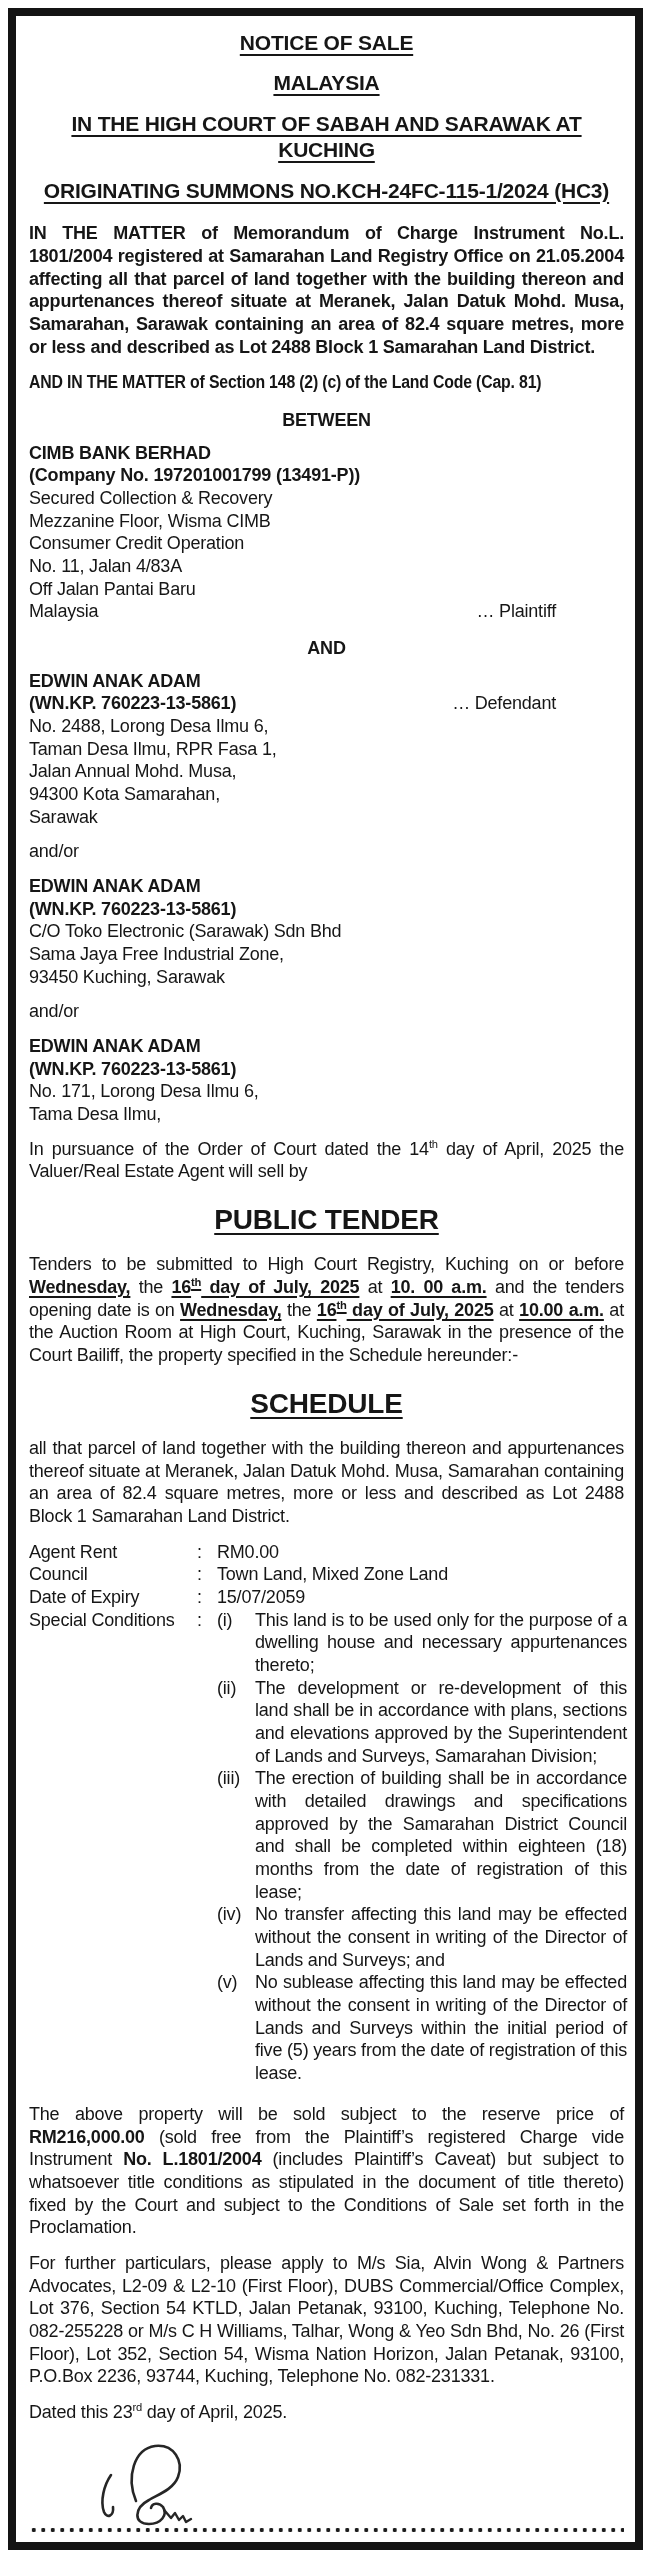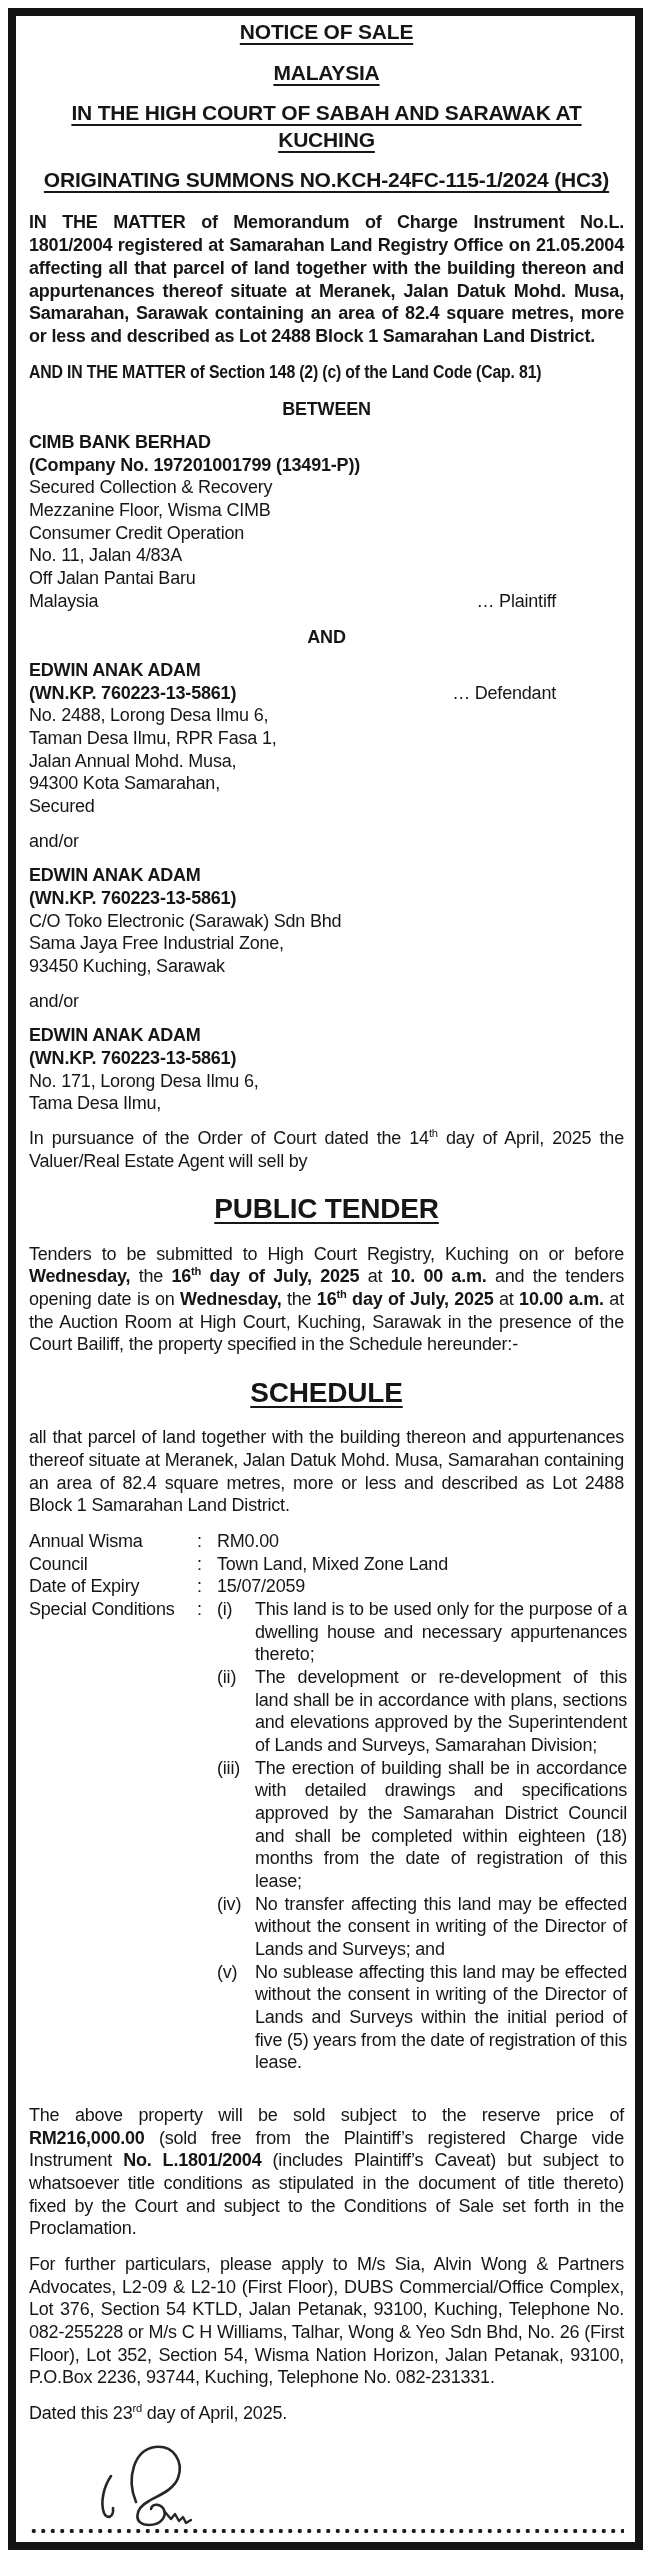--- a/index.html
+++ b/index.html
@@ -5,24 +5,23 @@
   html,body{margin:0;padding:0;background:#ffffff;}
   body{width:651px;height:2560px;position:relative;font-family:"Liberation Sans","DejaVu Sans",sans-serif;color:#161616;}
   .page{
     position:absolute;left:8px;top:8px;right:8px;bottom:10px;
     border:8px solid #141414;
     padding:14px 11px 12px 13px;
     box-sizing:border-box;
     display:flex;flex-direction:column;
     font-size:18px;line-height:1.26;letter-spacing:-0.2px;
     overflow:hidden;
-    justify-content:center;
   }
   .b{font-weight:700;}
-  .u{text-decoration-thickness:2px;text-underline-offset:3px;margin-top:21px;}
+  .u{text-decoration:underline;text-decoration-thickness:2px;text-underline-offset:3px;margin-top:21px;}
   .just{text-align:justify;}
   sup{font-size:62%;line-height:0;}
   .h{font-size:21px;font-weight:700;text-align:center;text-decoration:underline;text-decoration-thickness:2px;text-underline-offset:4px;margin:0 0 14px;}
   .h3{font-size:28px;font-weight:700;text-align:center;text-decoration:underline;text-decoration-thickness:2px;text-underline-offset:4px;margin:6px 0 16px;}
   .lbl{font-weight:700;text-align:center;margin:2px 0 10px;}
   p{margin:0 0 13px;}
   .block{margin:0 0 12px;}
   .condensed{display:inline-block;white-space:nowrap;transform:scaleX(0.88);transform-origin:left center;}
   .role-line{display:flex;justify-content:space-between;padding-right:68px;}
   .kv{display:grid;grid-template-columns:168px 20px 1fr;}
@@ -70,21 +69,21 @@
   <section class="block">
     <div class="b">EDWIN ANAK ADAM</div>
     <div class="role-line">
       <span class="b">(WN.KP. 760223-13-5861)</span>
       <span>… Defendant</span>
     </div>
     <div>No. 2488, Lorong Desa Ilmu 6,</div>
     <div>Taman Desa Ilmu, RPR Fasa 1,</div>
     <div>Jalan Annual Mohd. Musa,</div>
     <div>94300 Kota Samarahan,</div>
-    <div>Secured</div>
+    <div>Sarawak</div>
   </section>
 
   <div class="block">and/or</div>
 
   <section class="block">
     <div class="b">EDWIN ANAK ADAM</div>
     <div class="b">(WN.KP. 760223-13-5861)</div>
     <div>C/O Toko Electronic (Sarawak) Sdn Bhd</div>
     <div>Sama Jaya Free Industrial Zone,</div>
     <div>93450 Kuching, Sarawak</div>
@@ -103,36 +102,36 @@
 
   <div class="h3">PUBLIC TENDER</div>
 
   <p class="just"><span>Tenders to be submitted to High Court Registry, Kuching on or before </span><span class="b u">Wednesday,</span><span> the </span><span class="b u">16</span><sup class="b u">th</sup><span class="b u"> day of July, 2025</span><span> at </span><span class="b u">10. 00 a.m.</span><span> and the tenders opening date is on </span><span class="b u">Wednesday,</span><span> the </span><span class="b u">16</span><sup class="b u">th</sup><span class="b u"> day of July, 2025</span><span> at </span><span class="b u">10.00 a.m.</span><span> at the Auction Room at High Court, Kuching, Sarawak in the presence of the Court Bailiff, the property specified in the Schedule hereunder:-</span></p>
 
   <div class="h3">SCHEDULE</div>
 
   <p class="just">all that parcel of land together with the building thereon and appurtenances thereof situate at Meranek, Jalan Datuk Mohd. Musa, Samarahan containing an area of 82.4 square metres, more or less and described as Lot 2488 Block 1 Samarahan Land District.</p>
 
   <div class="kv">
-    <span>Annual Wisma</span>
+    <span>Agent Rent</span>
     <span>:</span>
     <span>RM0.00</span>
   </div>
   <div class="kv">
     <span>Council</span>
     <span>:</span>
     <span>Town Land, Mixed Zone Land</span>
   </div>
   <div class="kv">
     <span>Date of Expiry</span>
     <span>:</span>
     <span>15/07/2059</span>
   </div>
 
-  <div class="kv" style="margin-bottom:30px">
+  <div class="kv" style="margin-bottom:18px">
     <span>Special Conditions</span>
     <span>:</span>
     <span>
       <span class="cond-item">
         <span>(i)</span>
         <span class="txt">This land is to be used only for the purpose of a dwelling house and necessary appurtenances thereto;</span>
       </span>
       <span class="cond-item">
         <span>(ii)</span>
         <span class="txt">The development or re-development of this land shall be in accordance with plans, sections and elevations approved by the Superintendent of Lands and Surveys, Samarahan Division;</span>

